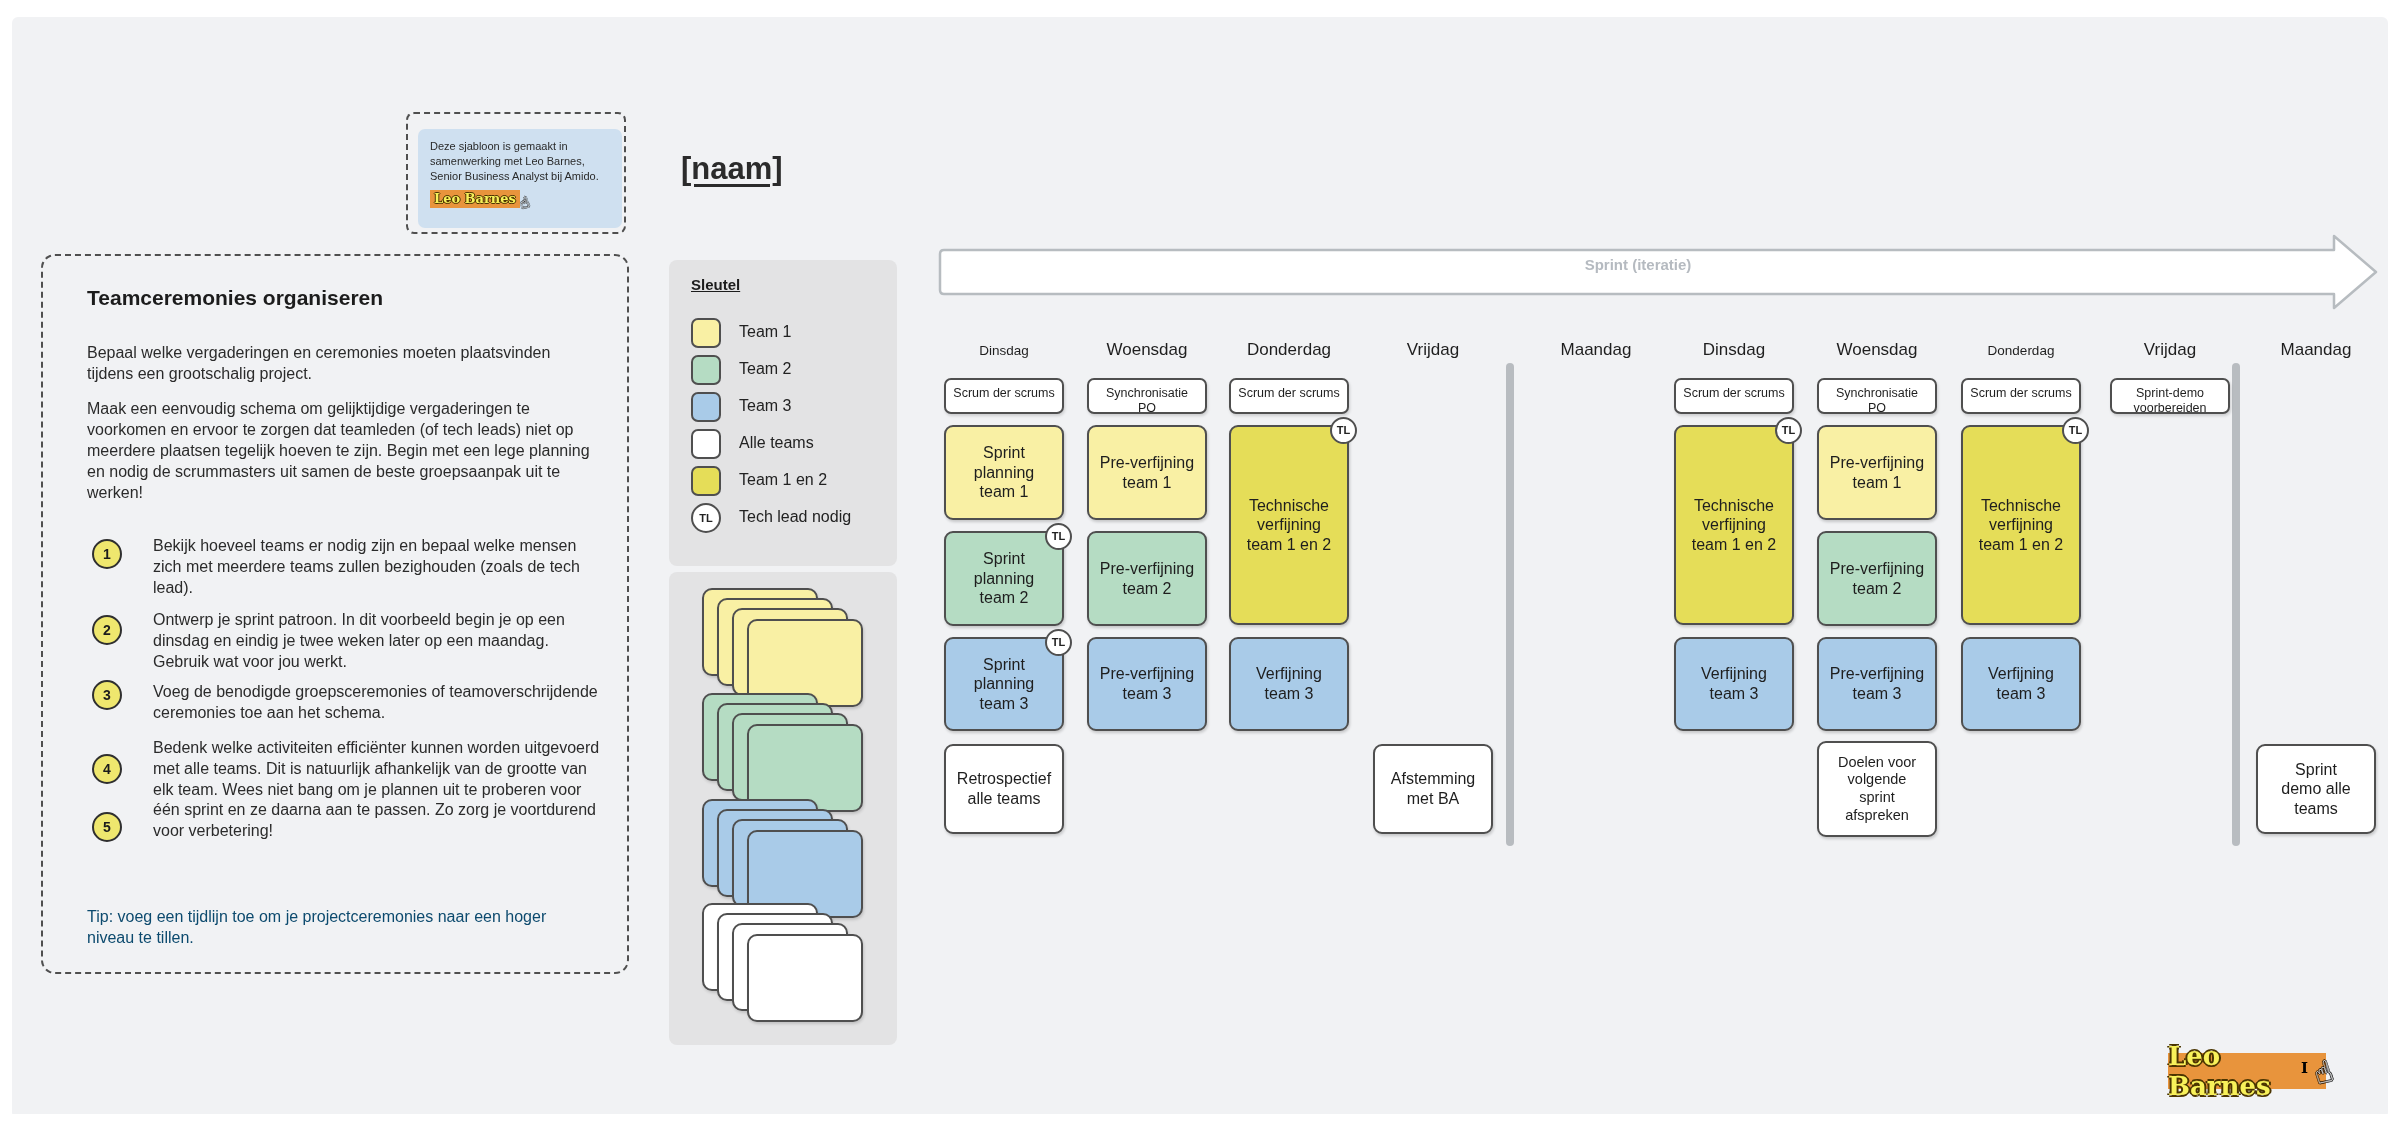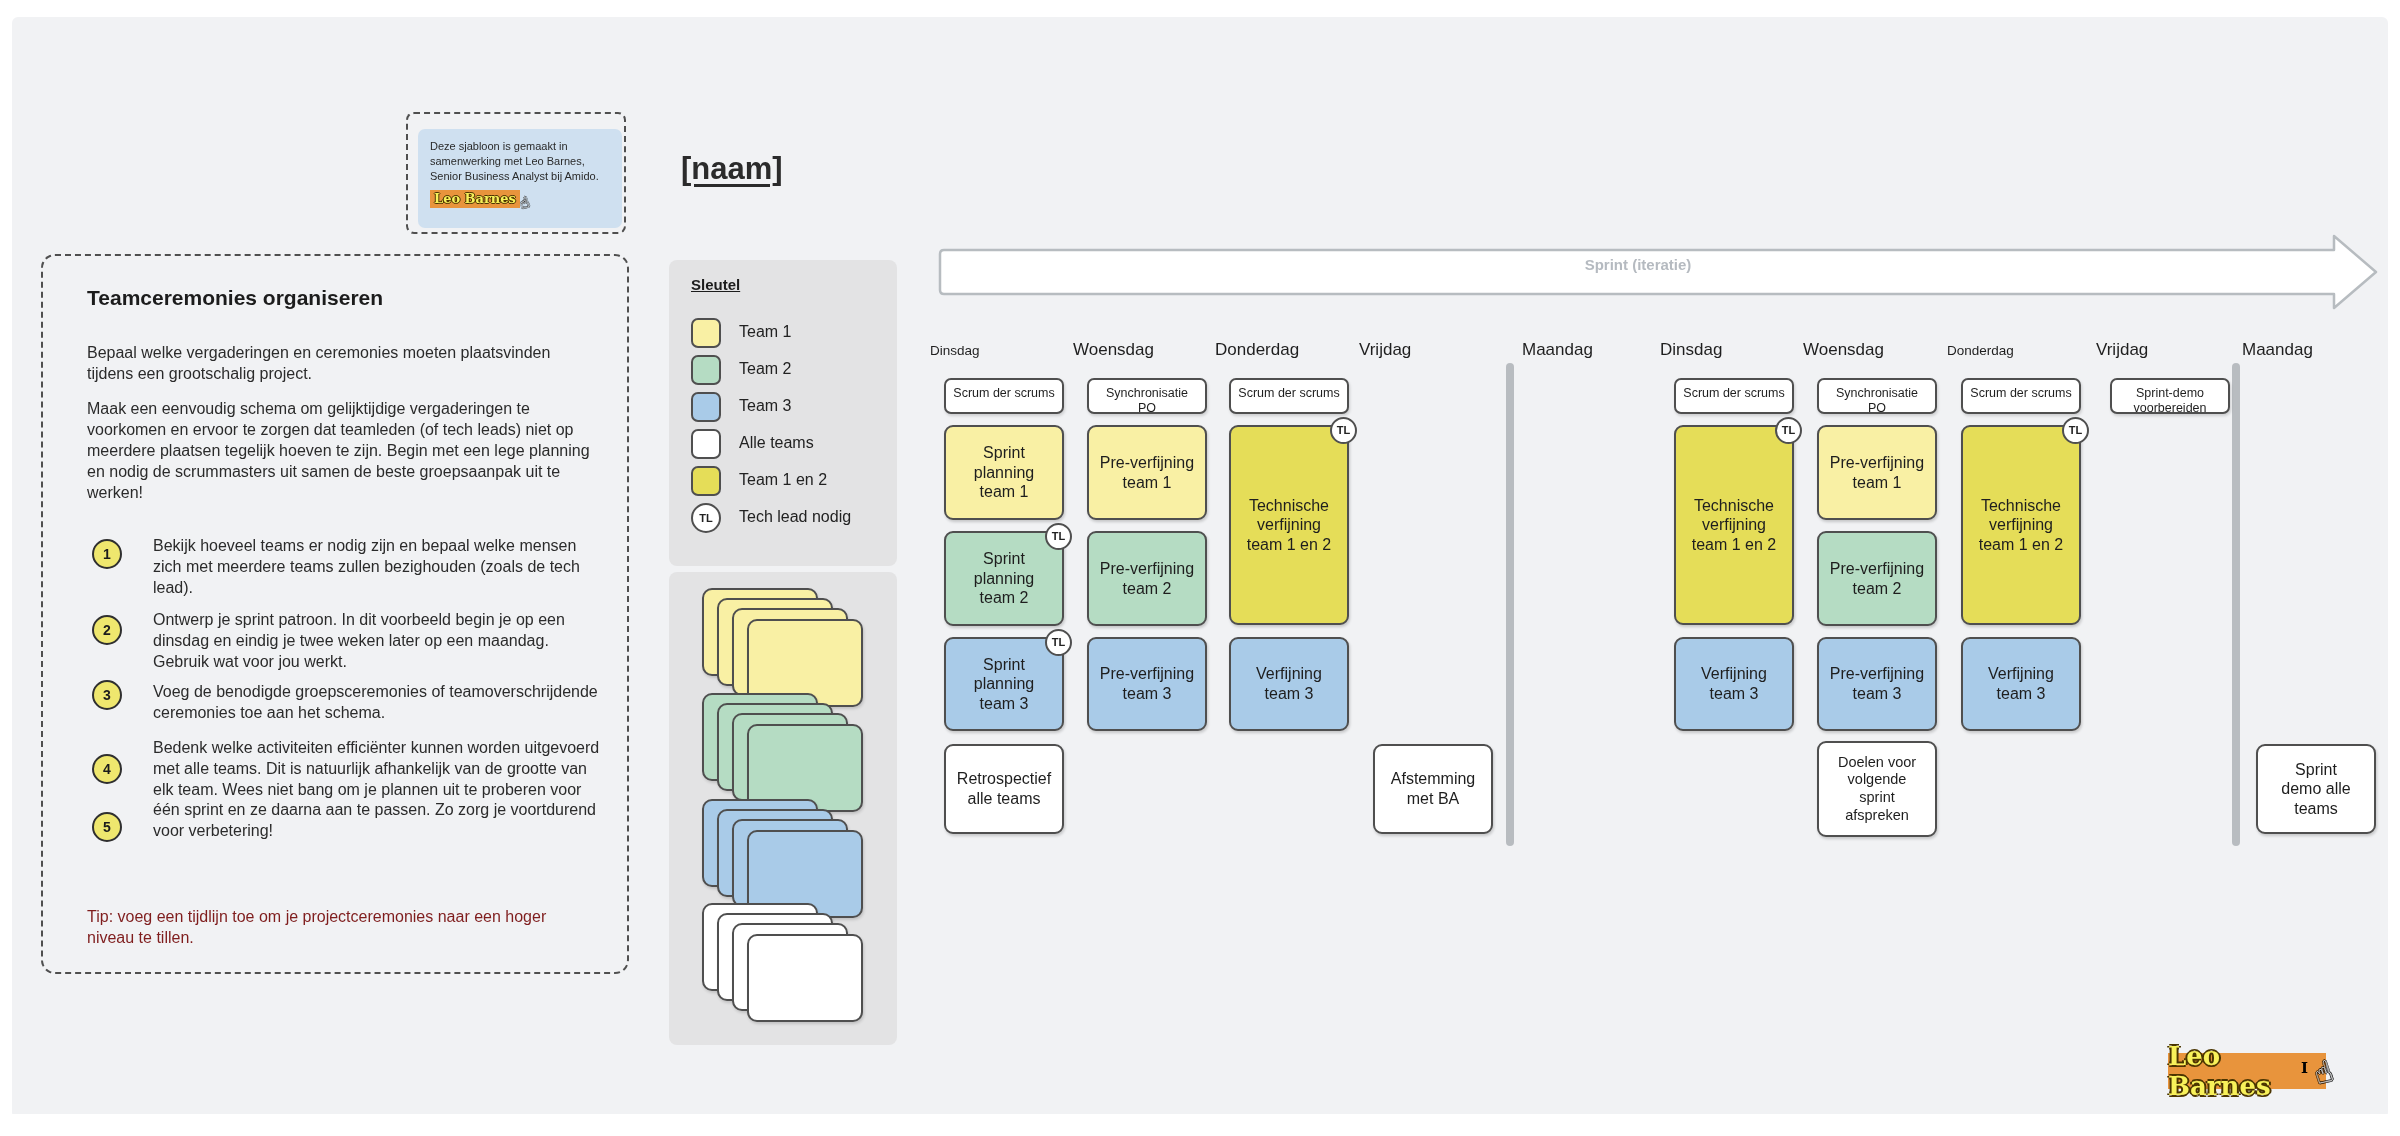--- a/index.html
+++ b/index.html
@@ -22,21 +22,21 @@
   
   .instr{position:absolute;left:41px;top:254px;width:584px;height:716px;border:2px dashed #4f4f4f;border-radius:14px;}
   .instr .title{position:absolute;left:44px;top:30px;font-size:21px;font-weight:bold;color:#1c1c1c;text-align:right;}
   .instr .para{position:absolute;left:44px;font-size:16px;line-height:1.32;color:#2b2b2b;}
   .instr .p1{top:86px;width:500px;}
   .instr .p2{top:142px;width:508px;}
   .step-circle{position:absolute;left:49px;width:30px;height:30px;border-radius:50%;background:#efe76e;
                border:2px solid #2f2f2f;box-sizing:border-box;display:flex;align-items:center;justify-content:center;
                font-size:14px;font-weight:bold;color:#1c1c1c;}
   .step-text{position:absolute;left:110px;width:448px;font-size:16px;line-height:1.3;color:#2b2b2b;}
-  .instr .tip{position:absolute;left:44px;top:650px;width:480px;font-size:16px;line-height:1.32;color:#7f1d1d;}
+  .instr .tip{position:absolute;left:44px;top:650px;width:480px;font-size:16px;line-height:1.32;color:#0c4a6e;}
 
   
   .board-title{position:absolute;left:681px;top:148px;font-size:31px;font-weight:800;line-height:1.35;color:#2b2b2b;}
   .board-title span{text-decoration:underline;text-decoration-thickness:3px;text-underline-offset:5px;display:block;}
 
   
   .legend{position:absolute;left:669px;top:260px;width:228px;height:306px;background:#e3e3e4;border-radius:8px;}
   .legend .hdr{position:absolute;left:22px;top:16px;font-size:15px;font-weight:bold;text-decoration:underline;color:#1c1c1c;}
   .lg-item{position:absolute;left:22px;height:30px;}
   .swatch{position:absolute;left:0;top:0;width:30px;height:30px;border:2px solid #4f4f4f;border-radius:7px;box-sizing:border-box;}
@@ -51,21 +51,21 @@
               box-shadow:1px 2px 3px rgba(0,0,0,0.15);}
   .sn0{left:0;top:0;} .sn1{left:15px;top:10px;} .sn2{left:30px;top:20px;} .sn3{left:45px;top:31px;}
   .bg-y{background:#f9f0a4;} .bg-g{background:#b5dcc3;} .bg-b{background:#a9cbe8;} .bg-w{background:#ffffff;} .bg-dy{background:#e5dd58;}
 
   
   .timeline{position:absolute;left:938px;top:234px;width:1444px;height:76px;}
   .timeline-label{position:absolute;left:0;top:22px;width:1400px;text-align:center;font-size:15px;font-weight:bold;color:#b5bac0;}
 
   
   .col{position:absolute;top:340px;width:120px;height:570px;}
-  .day-hdr{position:absolute;left:-14px;top:0;width:148px;text-align:left;font-size:17px;color:#1f1f1f;}
+  .day-hdr{position:absolute;left:-14px;top:0;width:148px;text-align:center;font-size:17px;color:#1f1f1f;}
   .day-hdr.small{font-size:13.5px;padding-top:3px;}
   .chip{position:absolute;left:0;top:38px;width:120px;height:36px;background:#fff;border:2px solid #4f4f4f;border-radius:7px;
         box-sizing:border-box;display:flex;align-items:flex-start;justify-content:center;text-align:center;
         font-size:12.5px;line-height:1.2;padding-top:6px;overflow:hidden;white-space:pre-line;
         box-shadow:1px 2px 3px rgba(0,0,0,0.15);}
   .card{position:absolute;left:0;width:120px;border:2px solid #4f4f4f;border-radius:9px;box-sizing:border-box;
         display:flex;align-items:center;justify-content:center;text-align:center;font-size:16px;line-height:1.22;
         color:#1e1e1e;white-space:pre-line;box-shadow:1px 2px 3px rgba(0,0,0,0.18);}
   .r1{top:85px;height:95px;} .r2{top:191px;height:95px;} .r3{top:297px;height:94px;}
   .tall{top:85px;height:200px;} .rowB{top:404px;height:90px;background:#fff;}

